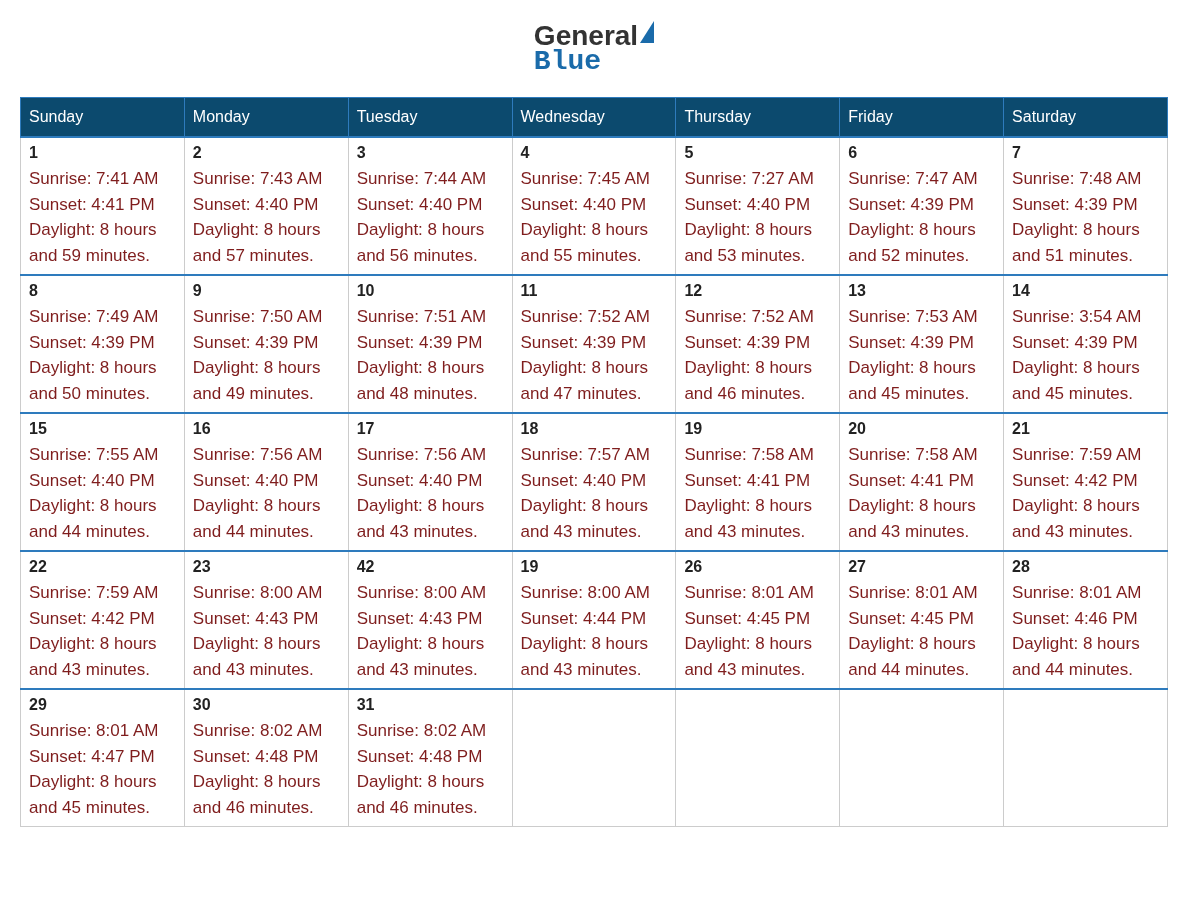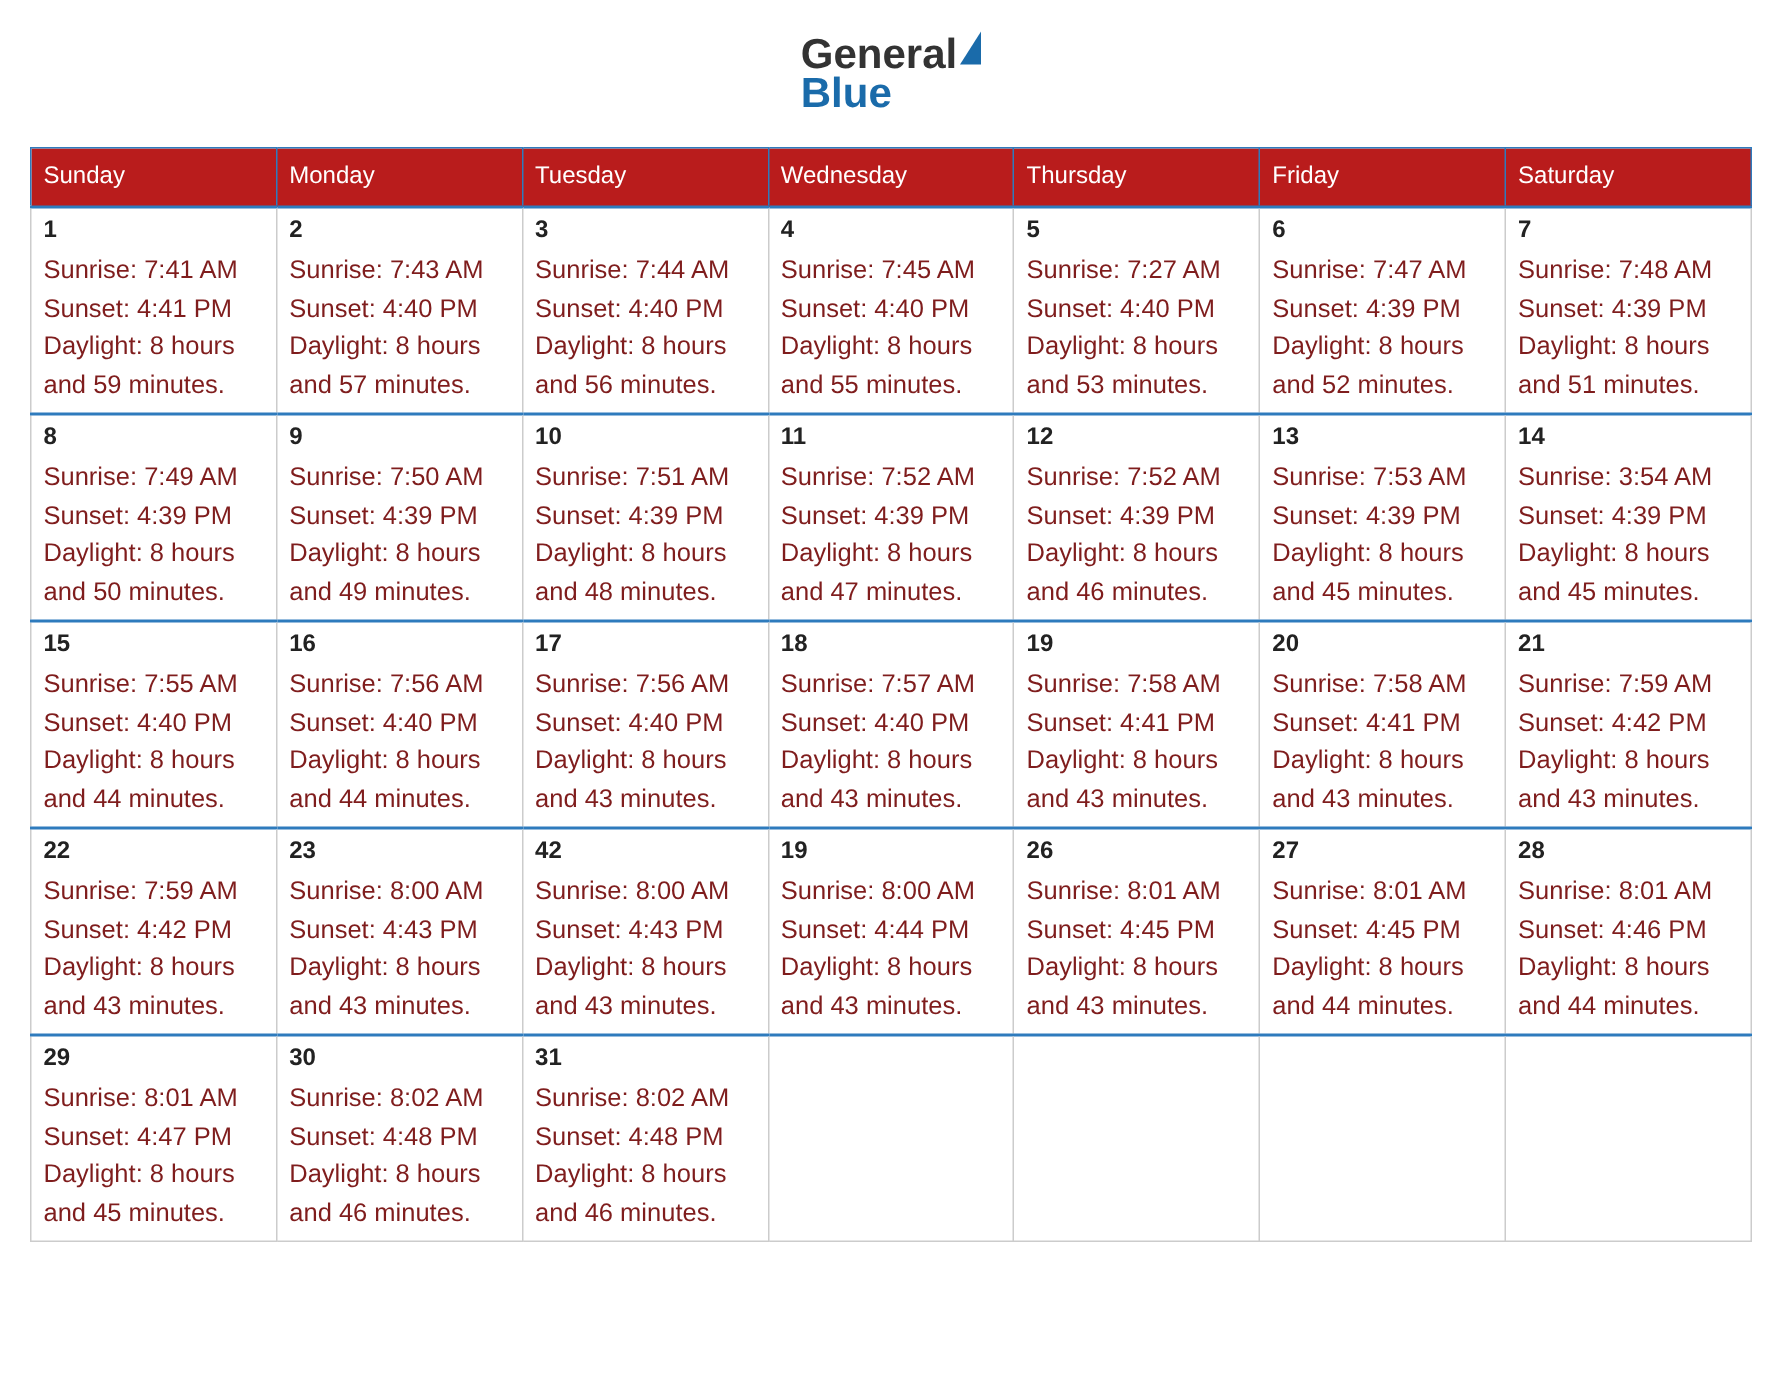--- a/index.html
+++ b/index.html
@@ -35,40 +35,41 @@
       vertical-align: middle;
       position: relative;
       top: -4px;
     }
     .logo-blue {
       font-size: 28px;
       font-weight: bold;
       color: #1a6baa;
       display: block;
       margin-top: -6px;
+      font-family: Liberation Mono, monospace;
     }
     .title-area {
       text-align: right;
     }
     .month-title {
       font-size: 52px;
       font-weight: normal;
       color: #222;
     }
     .location {
       font-size: 22px;
       color: #444;
       margin-top: 4px;
     }
     .calendar {
       width: 100%;
       border-collapse: collapse;
     }
     .calendar th {
-      background-color: #b91c1c;
+      background-color: #0c4a6e;
       color: #fff;
       padding: 10px 8px;
       font-size: 16px;
       font-weight: normal;
       text-align: left;
       border: 1px solid #2e7bbd;
     }
     .calendar td {
       border: 1px solid #ccc;
       vertical-align: top;

